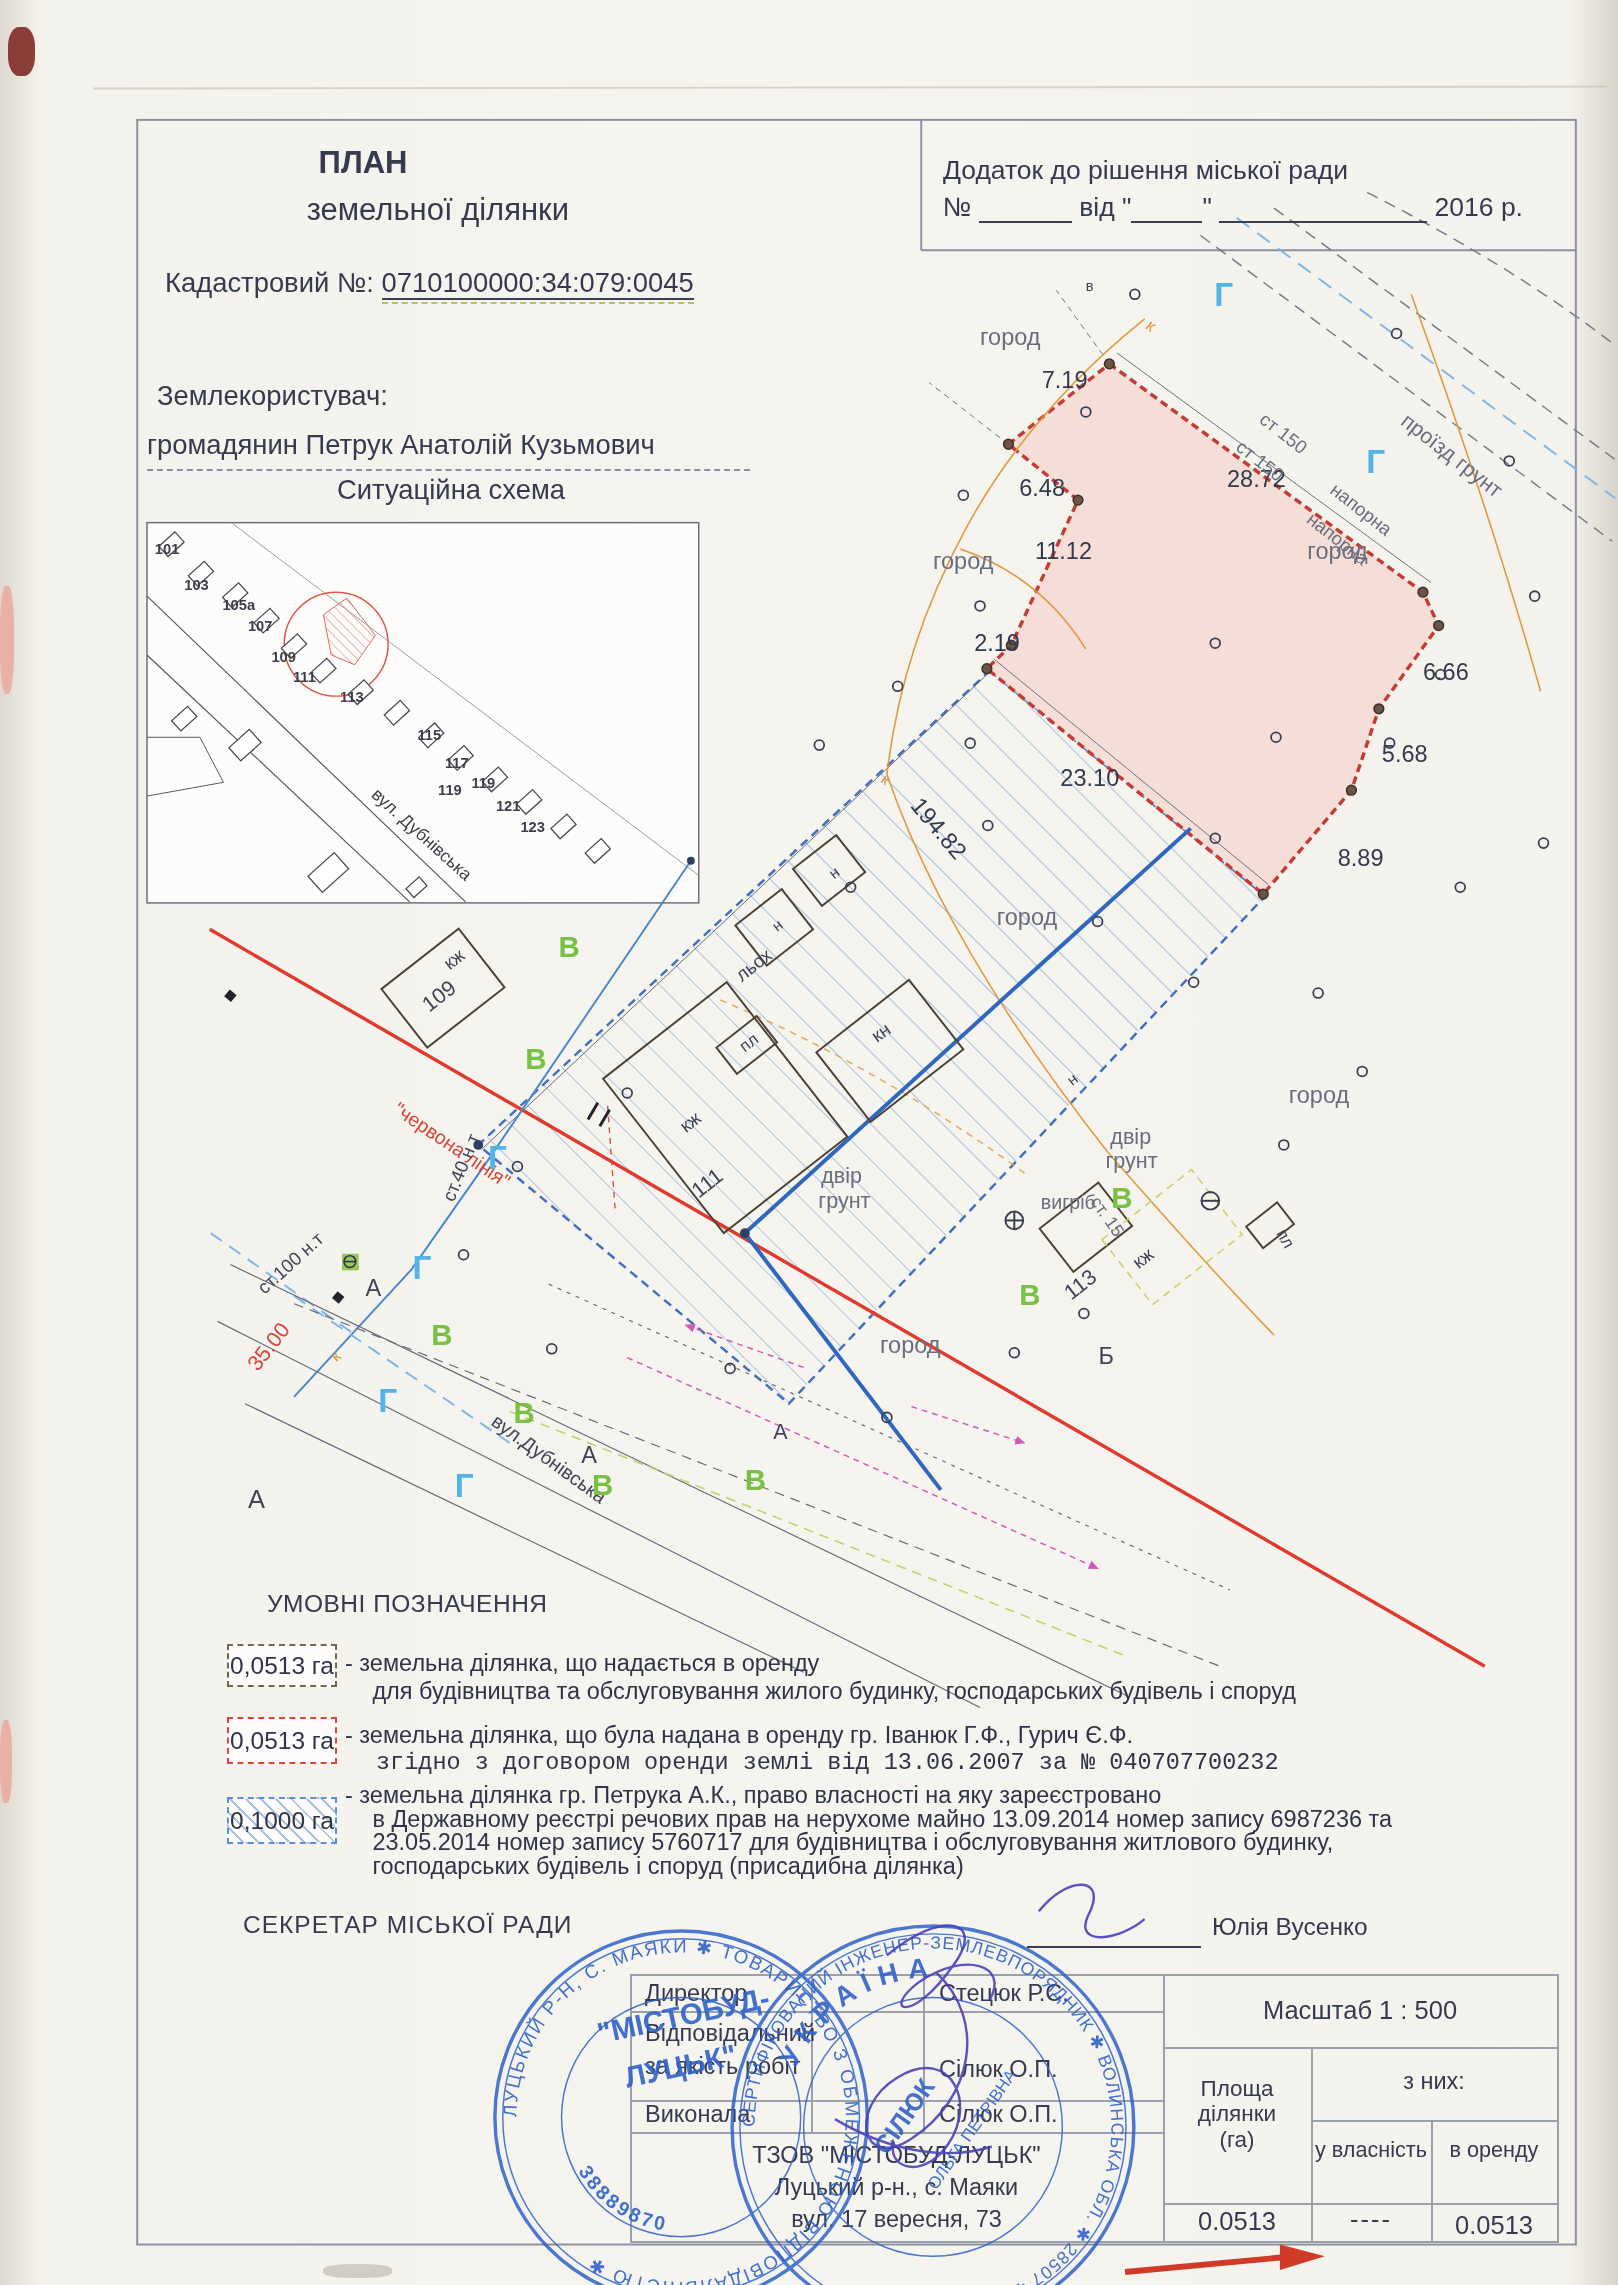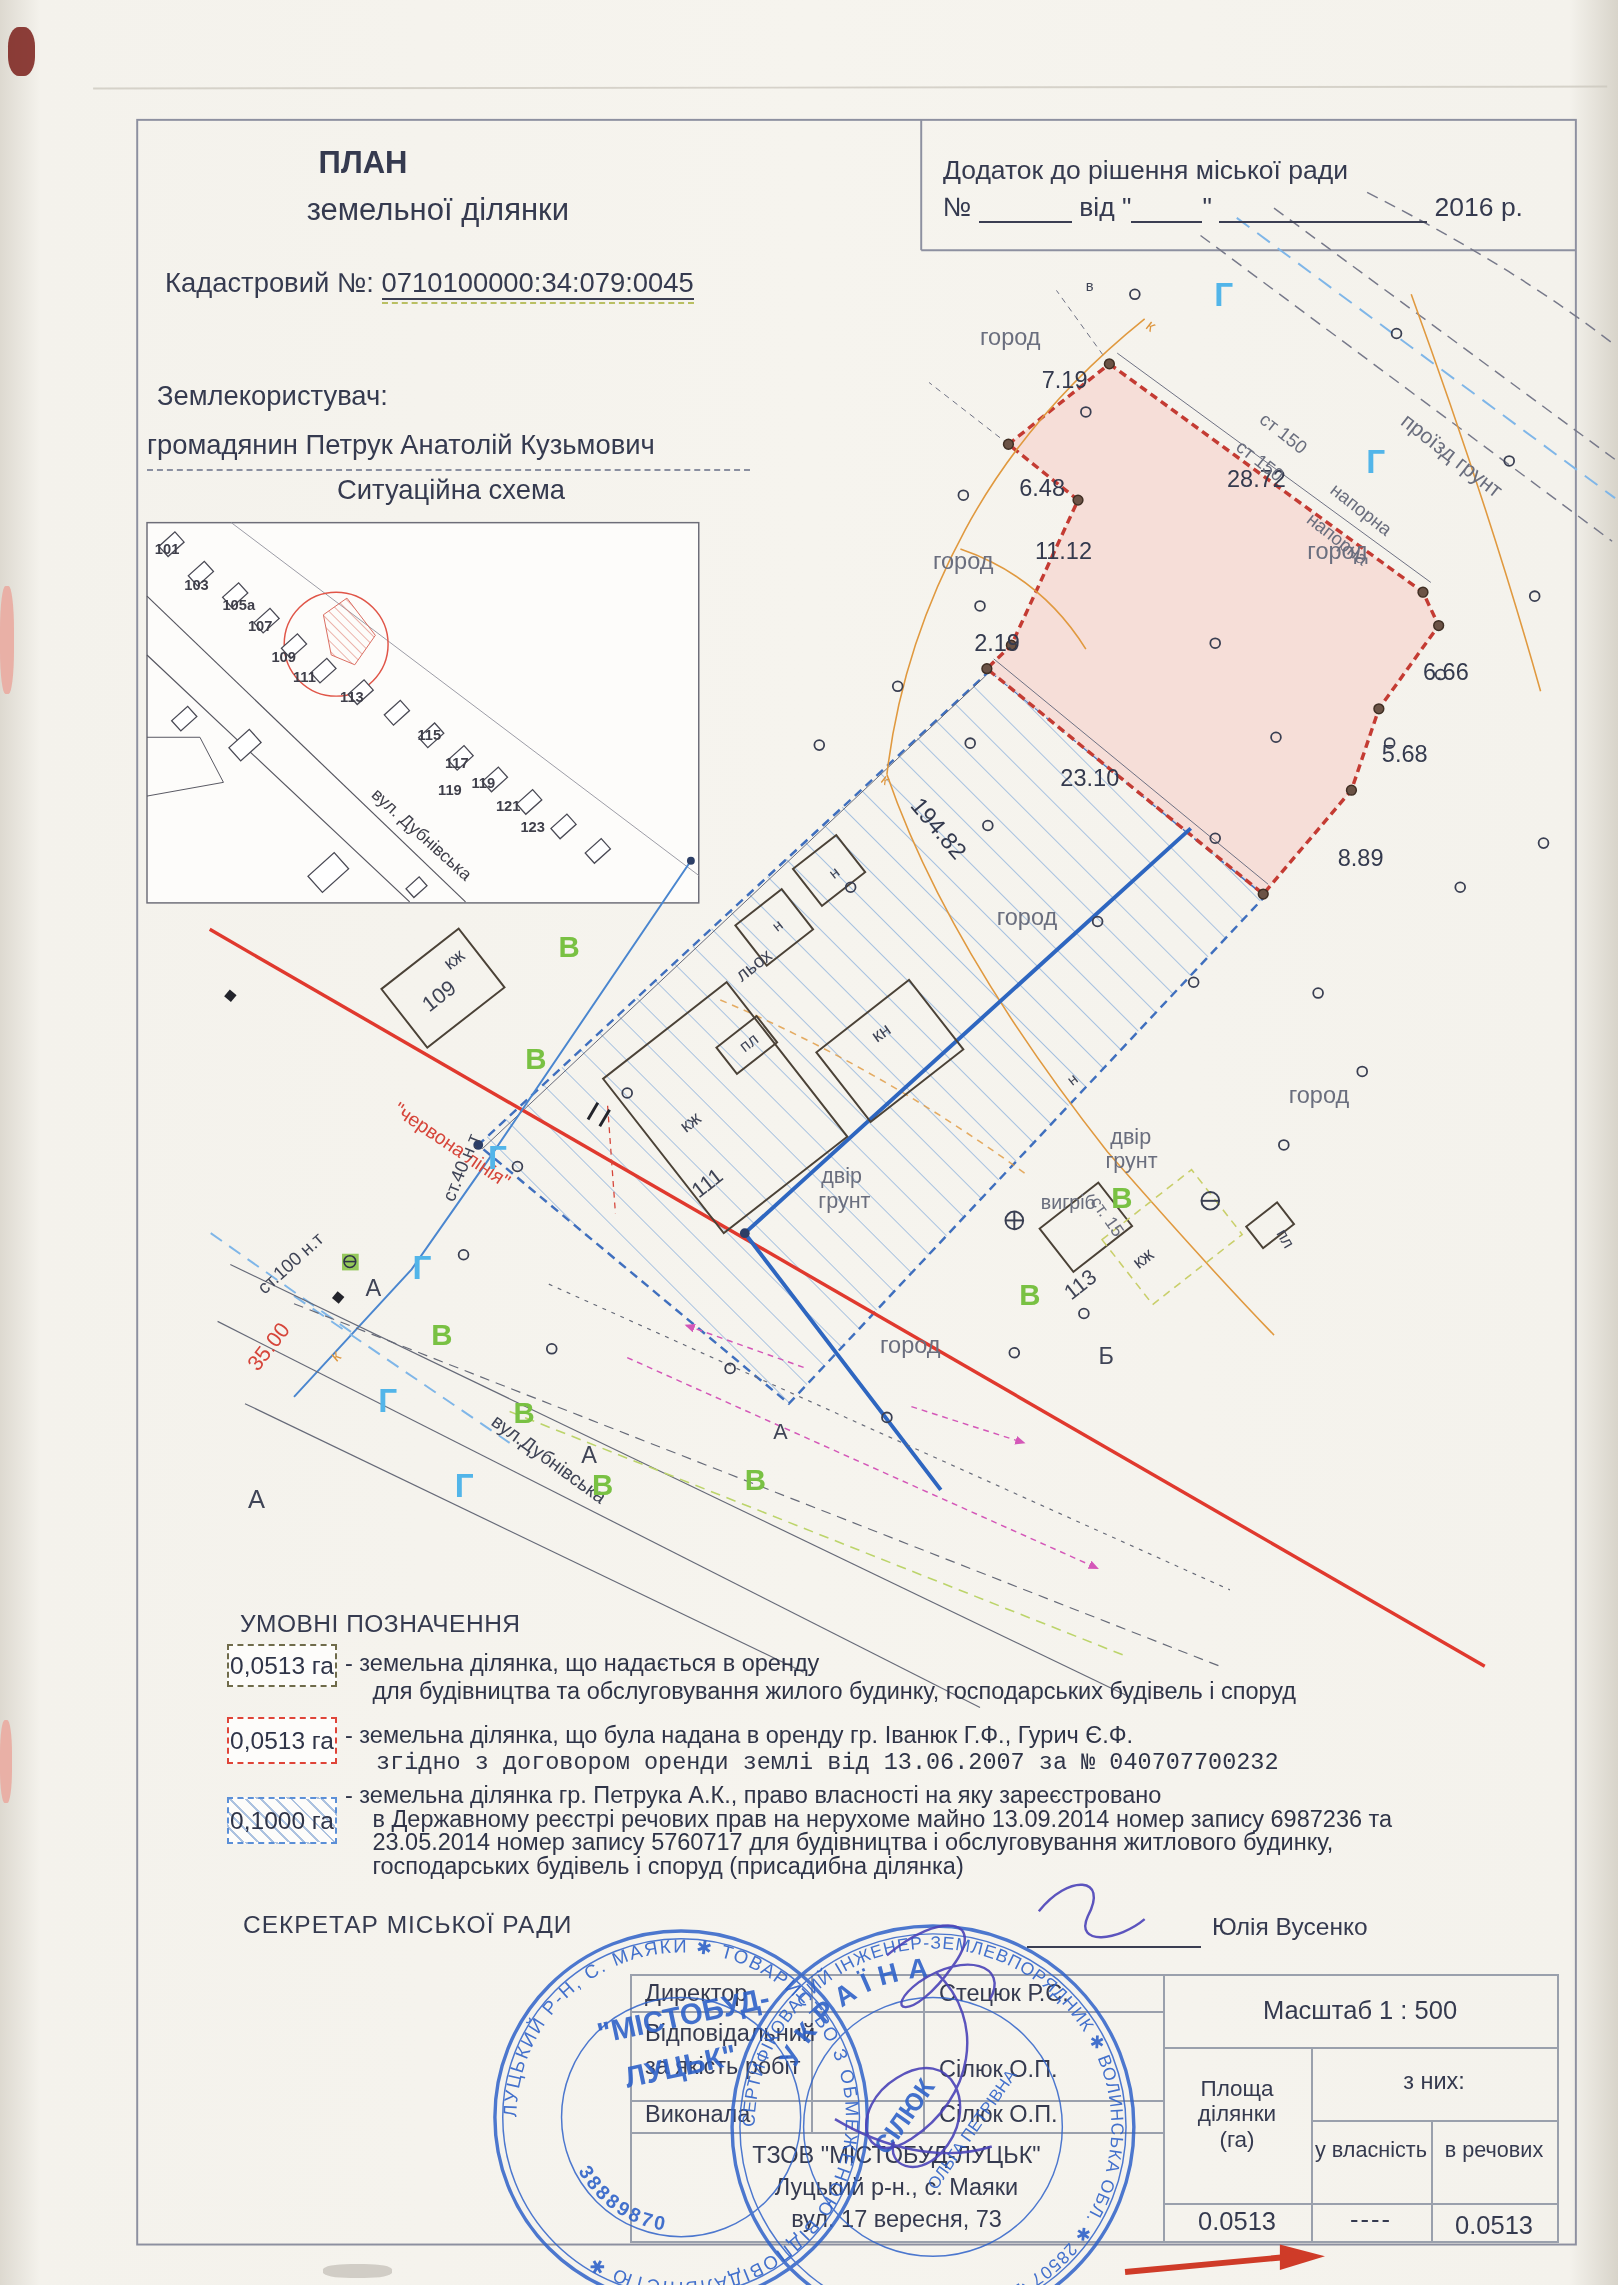--- a/index.html
+++ b/index.html
@@ -365,21 +365,21 @@
       <span>№</span>
       <span class="blank" style="width:93px;"></span>
       <span>від</span>
       "<span class="blank" style="width:71px;"></span>"
       <span class="blank" style="width:208px;"></span>
       <span>2016 р.</span>
     </div>
 
     <div class="t c" style="left:294px;top:474px;width:314px;font-size:27.4px;">Ситуаційна схема</div>
 
-    <div class="t" style="left:240px;top:1590px;font-size:24.5px;letter-spacing:0.5px;margin-top:20px;">УМОВНІ ПОЗНАЧЕННЯ</div>
+    <div class="t" style="left:267px;top:1590px;font-size:24.5px;letter-spacing:0.5px;">УМОВНІ ПОЗНАЧЕННЯ</div>
 
     <div class="sw" style="left:227px;top:1644px;width:106px;height:39px;border:2px dashed #6f6b4a;">0,0513 га</div>
     <div class="legrow" style="left:345px;top:1649px;">
       <div>- земельна ділянка, що надається в оренду</div>
       <div style="margin-left:27.4px;">для будівництва та обслуговування жилого будинку, господарських будівель і споруд</div>
     </div>
 
     <div class="sw" style="left:227px;top:1717px;width:106px;height:43px;border:2.9px dashed #df4438;">0,0513 га</div>
     <div class="legrow" style="left:345px;top:1721px;">
       <div>- земельна ділянка, що була надана в оренду гр. Іванюк Г.Ф., Гурич Є.Ф.</div>
@@ -430,21 +430,21 @@
       <div class="t c" style="left:630px;top:2142px;width:533px;font-size:23.5px;">ТЗОВ "МІСТОБУД-ЛУЦЬК"</div>
       <div class="t c" style="left:630px;top:2174px;width:533px;font-size:23.5px;">Луцький р-н., с. Маяки</div>
       <div class="t c" style="left:630px;top:2206px;width:533px;font-size:23.5px;">вул. 17 вересня, 73</div>
 
       <div class="t c" style="left:1163px;top:1996px;width:394px;font-size:25.5px;">Масштаб 1 : 500</div>
       <div class="t c" style="left:1163px;top:2076px;width:148px;font-size:22.5px;">Площа</div>
       <div class="t c" style="left:1163px;top:2101px;width:148px;font-size:22.5px;">ділянки</div>
       <div class="t c" style="left:1163px;top:2127px;width:148px;font-size:22.5px;">(га)</div>
       <div class="t c" style="left:1311px;top:2068px;width:246px;font-size:23.5px;">з них:</div>
       <div class="t c" style="left:1311px;top:2137px;width:120px;font-size:21.6px;">у власність</div>
-      <div class="t c" style="left:1431px;top:2137px;width:126px;font-size:21.6px;">в речових</div>
+      <div class="t c" style="left:1431px;top:2137px;width:126px;font-size:21.6px;">в оренду</div>
       <div class="t c" style="left:1163px;top:2207px;width:148px;font-size:25.5px;">0.0513</div>
       <div class="t c" style="left:1311px;top:2205px;width:120px;font-size:25.5px;letter-spacing:2px;">----</div>
       <div class="t c" style="left:1431px;top:2211px;width:126px;font-size:25.5px;">0.0513</div>
     </div>
 
     <div class="smudge" style="left:7.8px;top:27.4px;width:27.4px;height:49px;background:#7a1f1a;opacity:.85;"></div>
     <div class="smudge" style="left:0;top:586px;width:13.7px;height:108px;background:#e9b0a6;"></div>
     <div class="smudge" style="left:0;top:1720px;width:11.8px;height:83px;background:#e9b0a6;"></div>
     <div class="smudge" style="left:323px;top:2264px;width:69px;height:13.7px;background:#b9b4ac;opacity:.6;"></div>
   </div>

